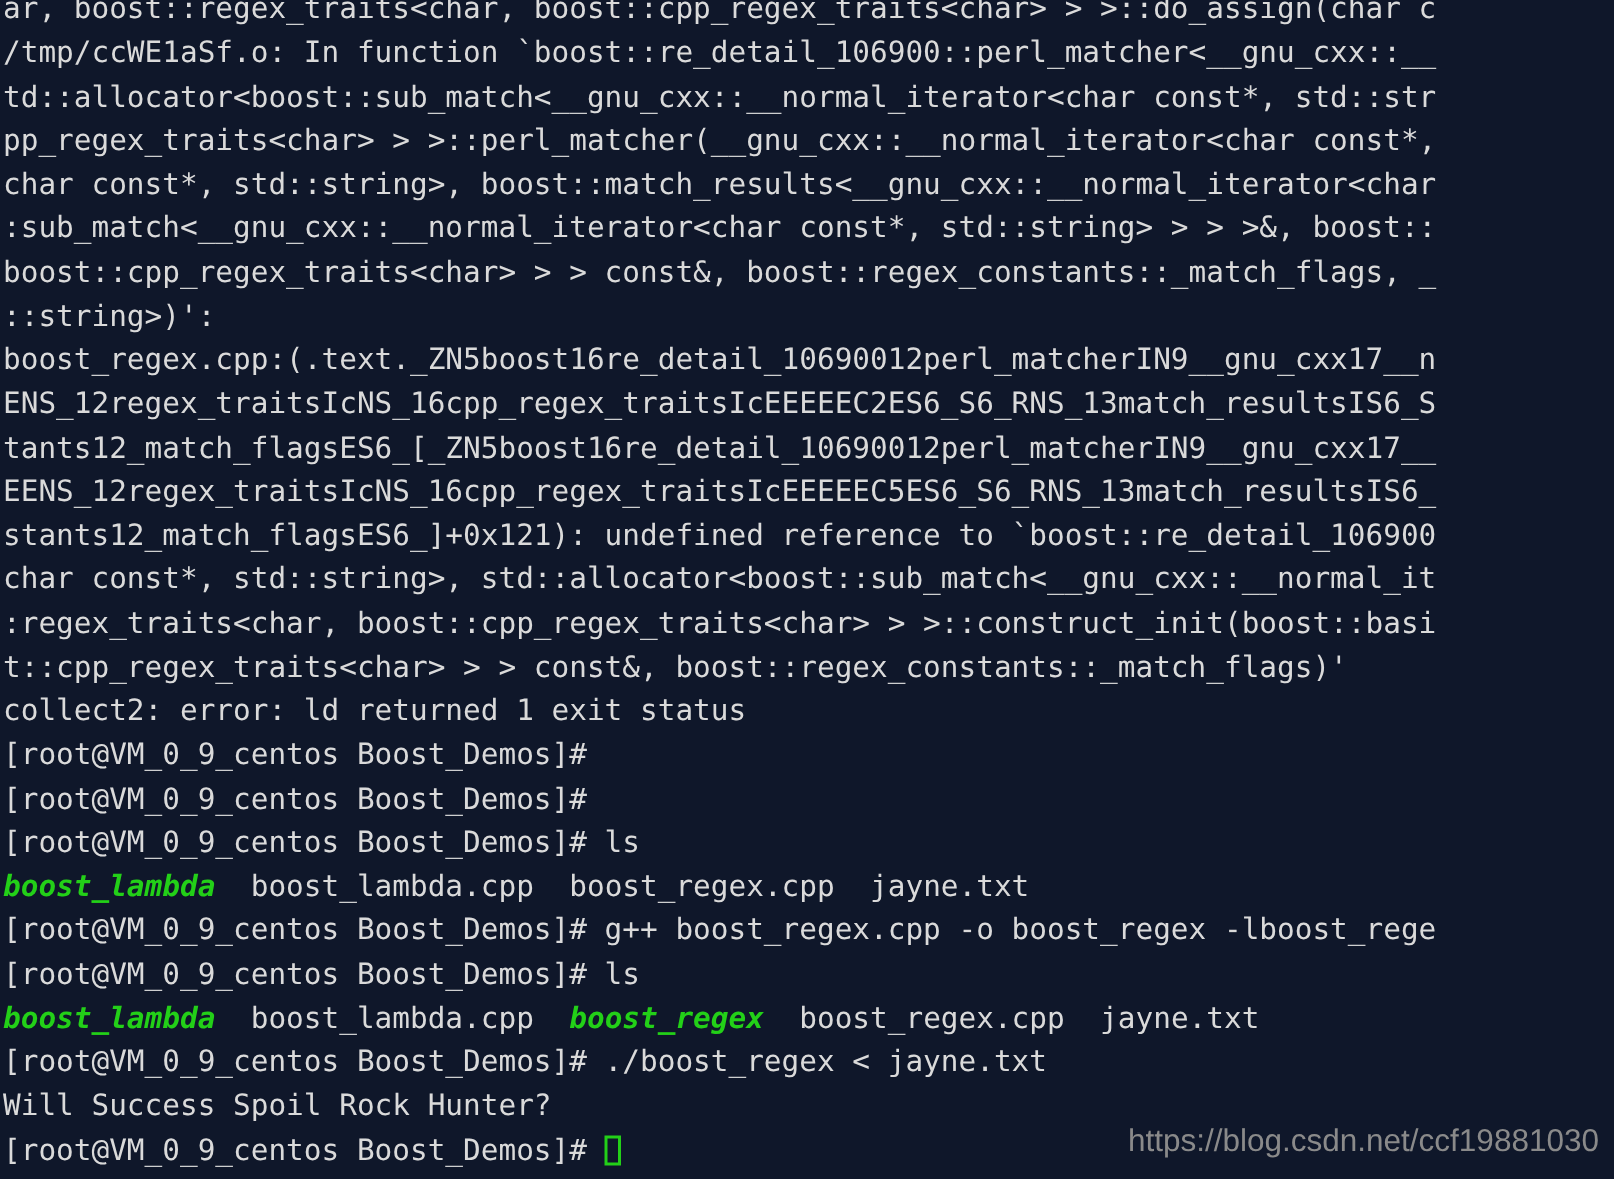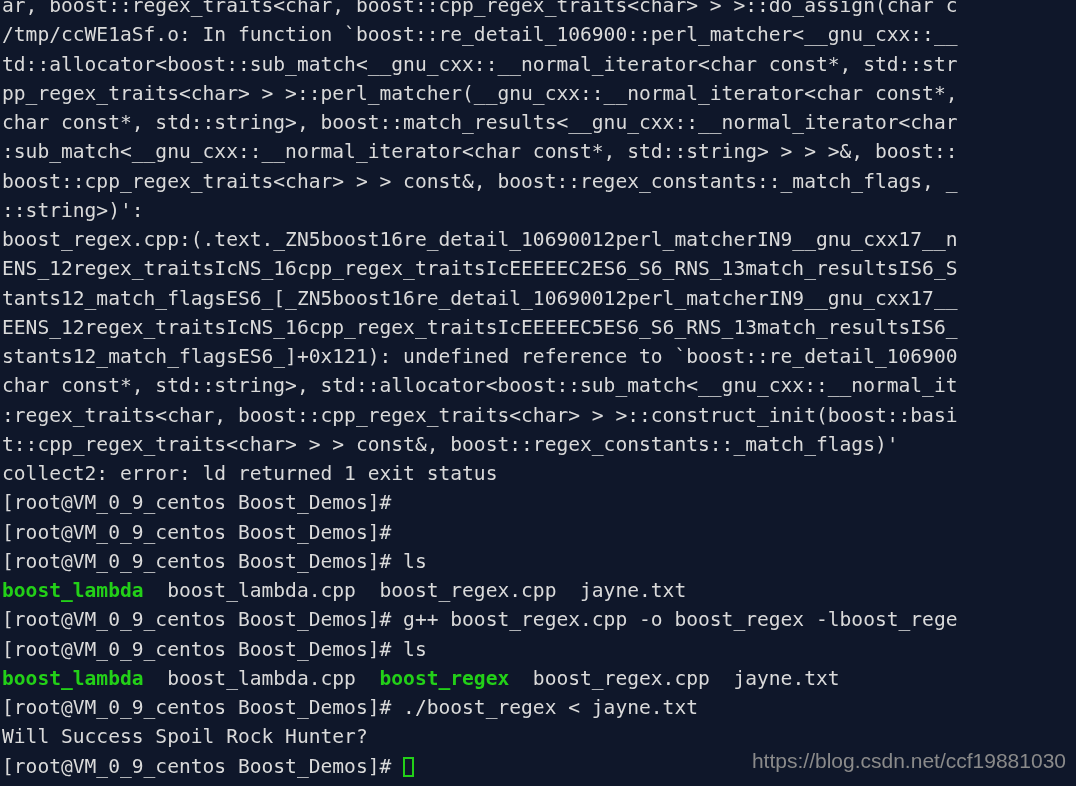--- a/index.html
+++ b/index.html
@@ -39,20 +39,21 @@
   .line {
     white-space: pre;
     height: 29.25px;
     overflow: hidden;
   }
 
   .fg-default { color: #dadada; }
   .fg-green {
     color: #23d018;
     font-weight: bold;
+    font-style: italic;
   }
 
   .cursor {
     display: inline-block;
     width: 11px;
     height: 20px;
     border: 2px solid #23d018;
     box-sizing: border-box;
     vertical-align: -4px;
     background: transparent;

